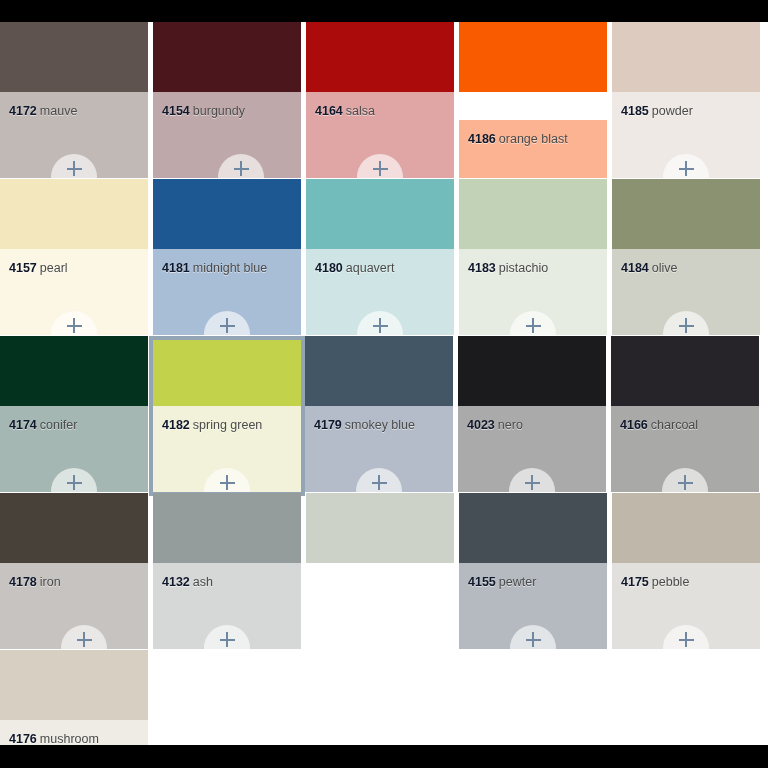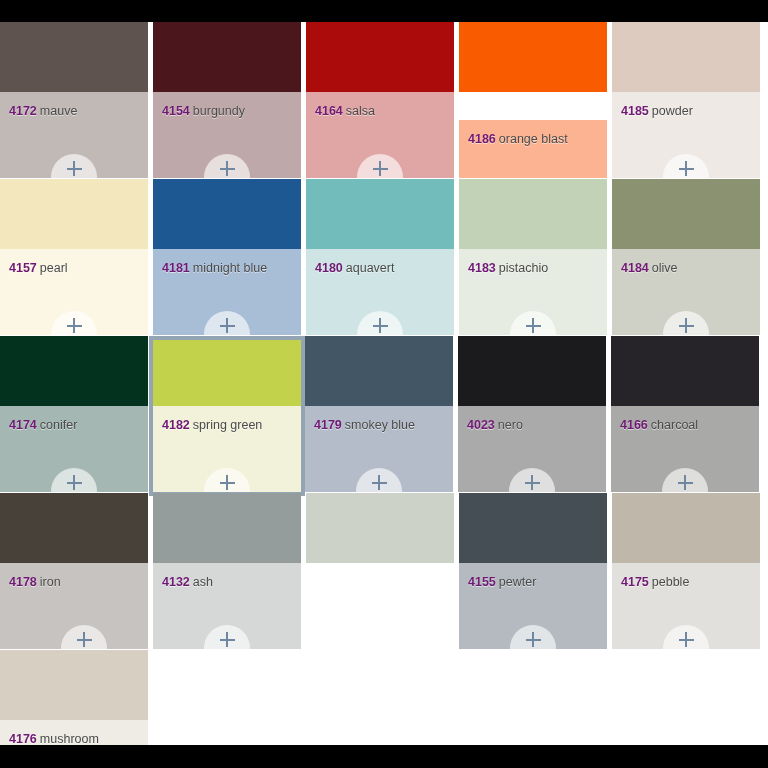--- a/index.html
+++ b/index.html
@@ -89,21 +89,21 @@
     position: absolute;
     left: 9px;
     top: 12px;
     font-size: 12.5px;
     line-height: 14px;
     white-space: nowrap;
     text-shadow: 0 1px 0 rgba(255,255,255,0.55);
   }
   .code {
     font-weight: bold;
-    color: #701a75;
+    color: #0f172a;
   }
   .name {
     font-weight: normal;
     color: #4a4a4a;
     margin-left: 3px;
   }
 
   
   .add-btn {
     position: absolute;
@@ -152,21 +152,21 @@
           <div class="swatch-top" style="background: rgb(95, 83, 80);"></div>
           <div class="swatch-body" style="background: rgb(192, 185, 182);">
             <div class="label"><span class="code">4172</span><span class="name">mauve</span></div>
             <div class="add-btn">
               <span class="plus" style="--plus: #6f87a0;"></span>
             </div>
           </div>
         </div>
         <div class="cell">
           <div class="swatch-top" style="background: rgb(75, 23, 28);"></div>
-          <div class="swatch-body" style="background: rgb(191, 168, 169);">
+          <div class="swatch-body" style="background: rgb(191, 168, 169); padding-left: 28px;">
             <div class="label"><span class="code">4154</span><span class="name">burgundy</span></div>
             <div class="add-btn">
               <span class="plus" style="--plus: #6f87a0;"></span>
             </div>
           </div>
         </div>
         <div class="cell">
           <div class="swatch-top" style="background: rgb(171, 11, 11);"></div>
           <div class="swatch-body" style="background: rgb(224, 166, 166);">
             <div class="label"><span class="code">4164</span><span class="name">salsa</span></div>

